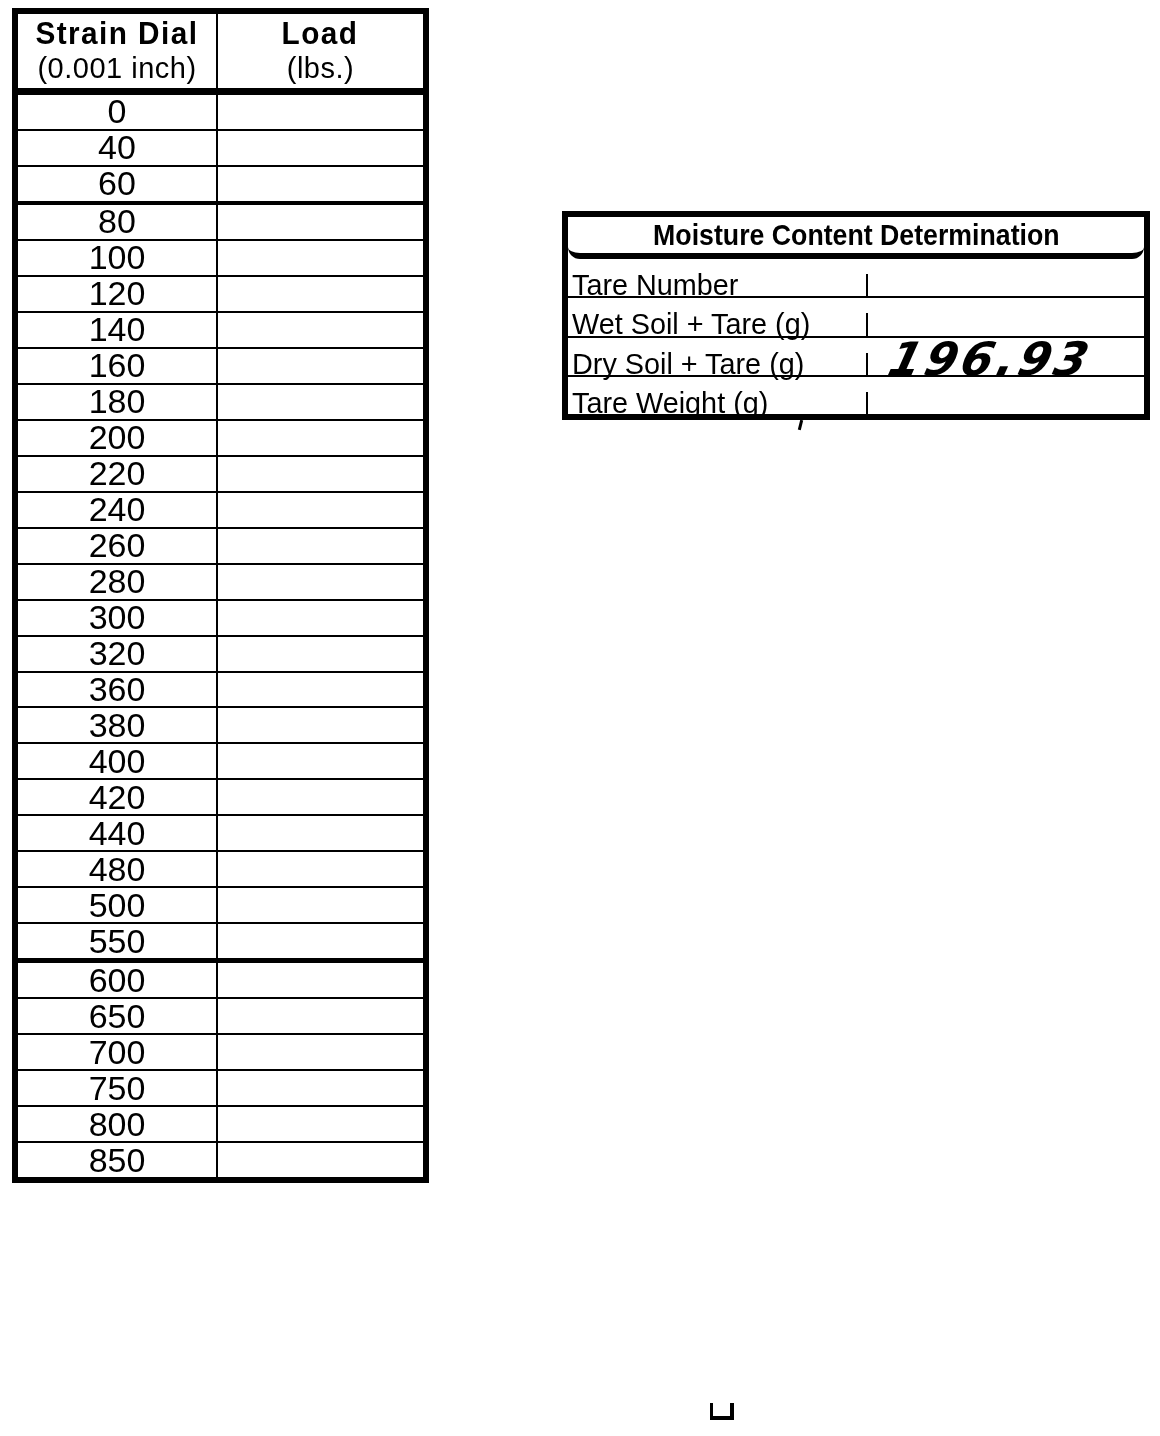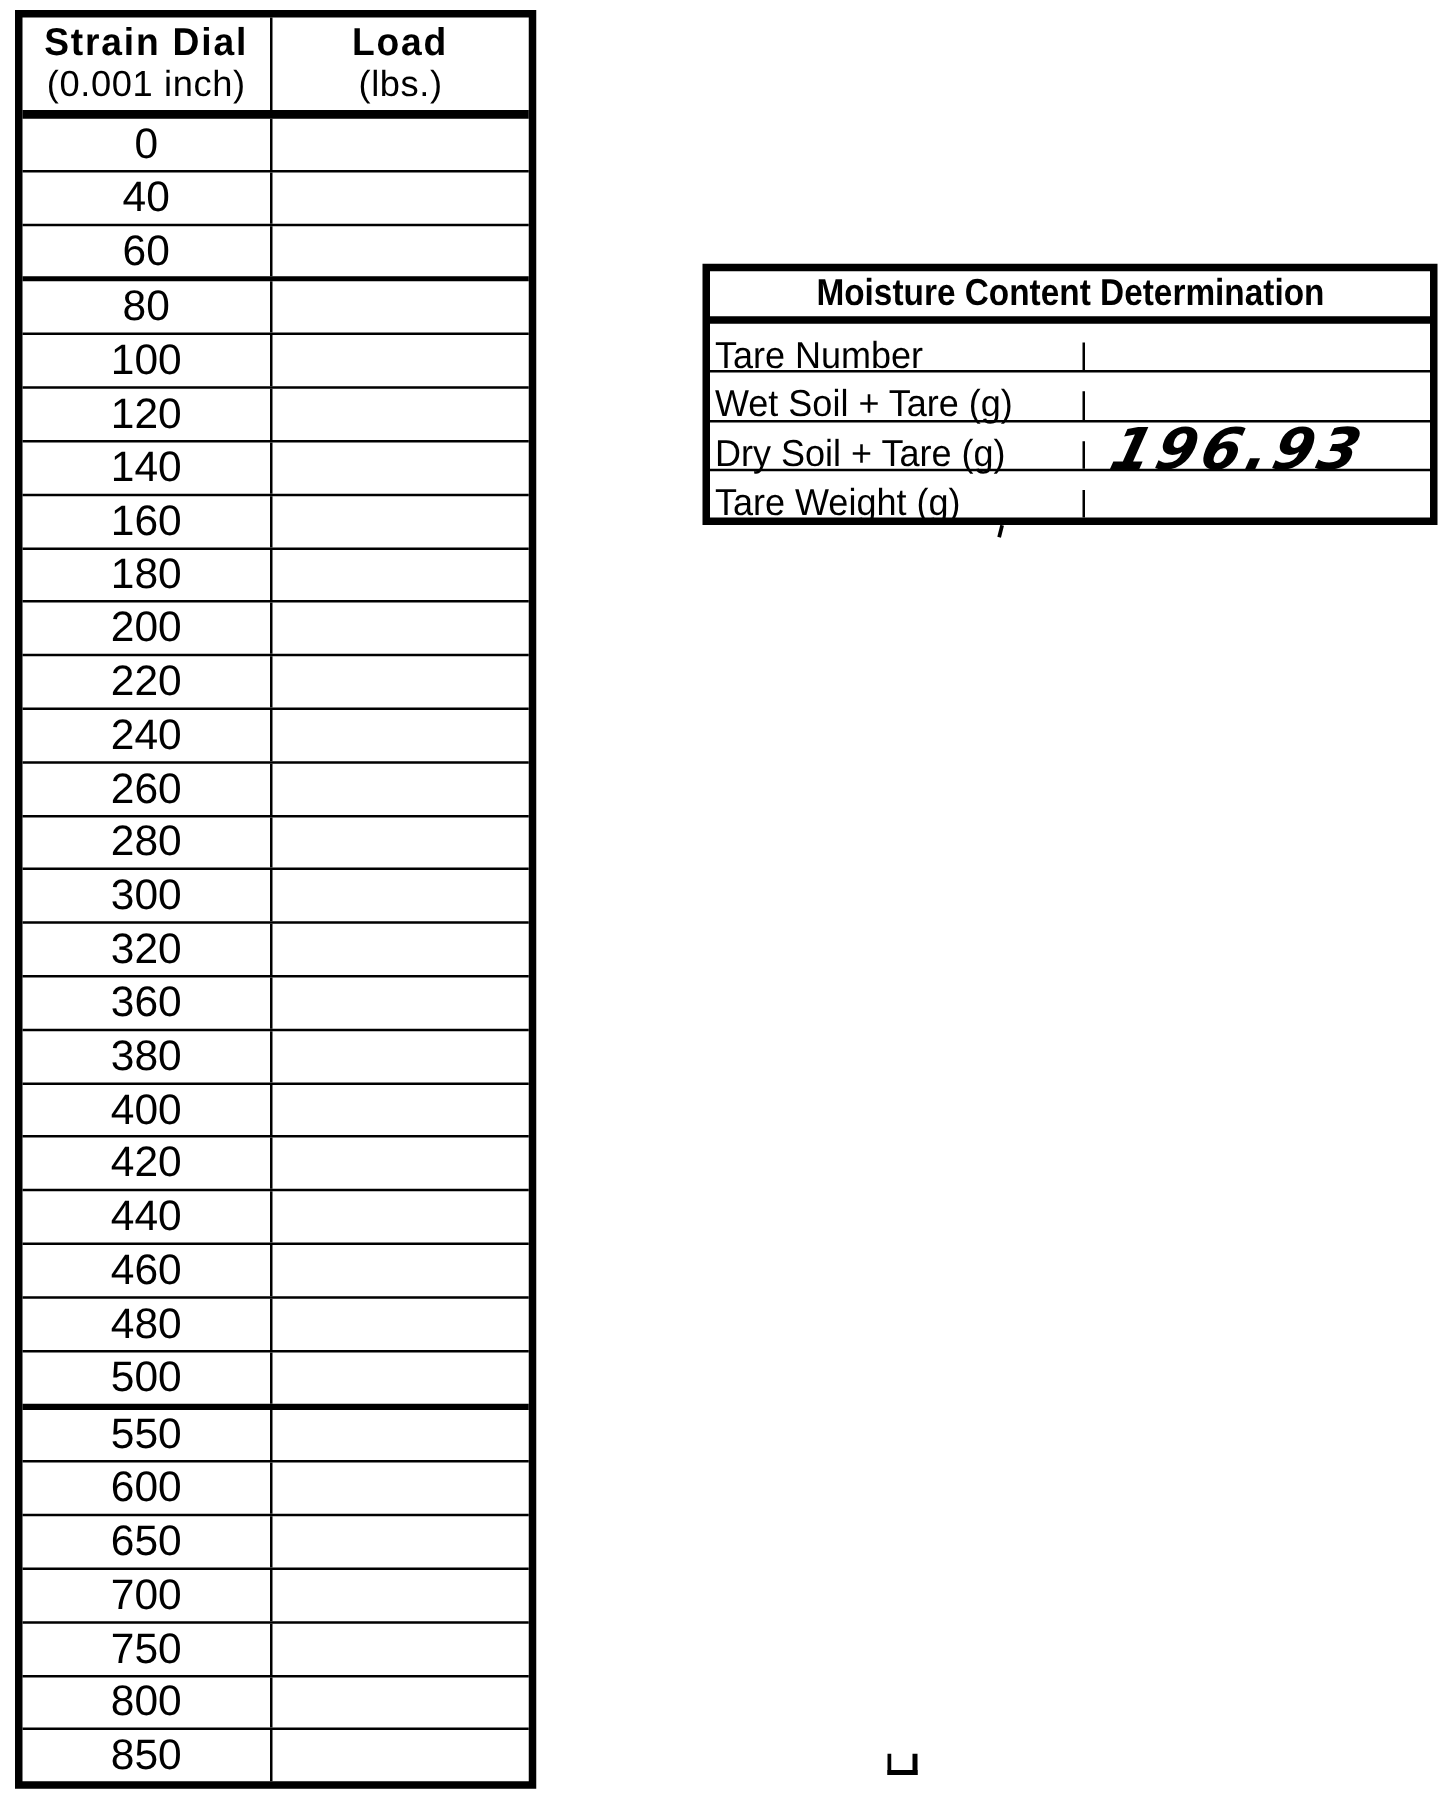--- a/index.html
+++ b/index.html
@@ -12,21 +12,21 @@
     font-family: "Liberation Sans", "DejaVu Sans", sans-serif;
     overflow: hidden;
   }
 
   
   .strain-table {
     position: absolute;
     left: 12px;
     top: 8px;
     width: 417px;
-    height: 1423px;
+    height: 1175px;
     border: 6px solid #000;
     box-sizing: border-box;
     display: flex;
     flex-direction: column;
     background: #fff;
   }
   .s-header {
     flex: 0 0 74px;
     border-bottom: 7px solid #000;
     display: flex;
@@ -74,20 +74,21 @@
   }
   .m-title {
     flex: 0 0 36px;
     border-bottom: 6px solid #000;
     display: flex;
     align-items: center;
     justify-content: center;
     font-weight: bold;
     font-size: 30px;
     white-space: nowrap;
+    border-radius: 12px;
   }
   .m-title span { display: inline-block; transform: scaleX(0.89); transform-origin: center; letter-spacing: 0px; }
   .m-body { flex: 1 1 auto; display: flex; flex-direction: column; }
   .m-row { flex: 1 1 0; display: flex; border-bottom: 2px solid #000; min-height: 0; }
   .m-row:last-child { border-bottom: none; }
   .m-label {
     flex: 0 0 300px;
     border-right: 2px solid #000;
     display: flex;
     align-items: center;
@@ -336,28 +337,20 @@
 
       <div class="s-row">
         <div class="s-cell-dial">
           <span>440</span>
         </div>
         <div class="s-cell-load">
           <span></span>
         </div>
       </div>
 
-      <div class="s-row">
-        <div class="s-cell-dial">
-          <span>460</span>
-        </div>
-        <div class="s-cell-load">
-          <span></span>
-        </div>
-      </div>
 
       <div class="s-row">
         <div class="s-cell-dial">
           <span>480</span>
         </div>
         <div class="s-cell-load">
           <span></span>
         </div>
       </div>
 

